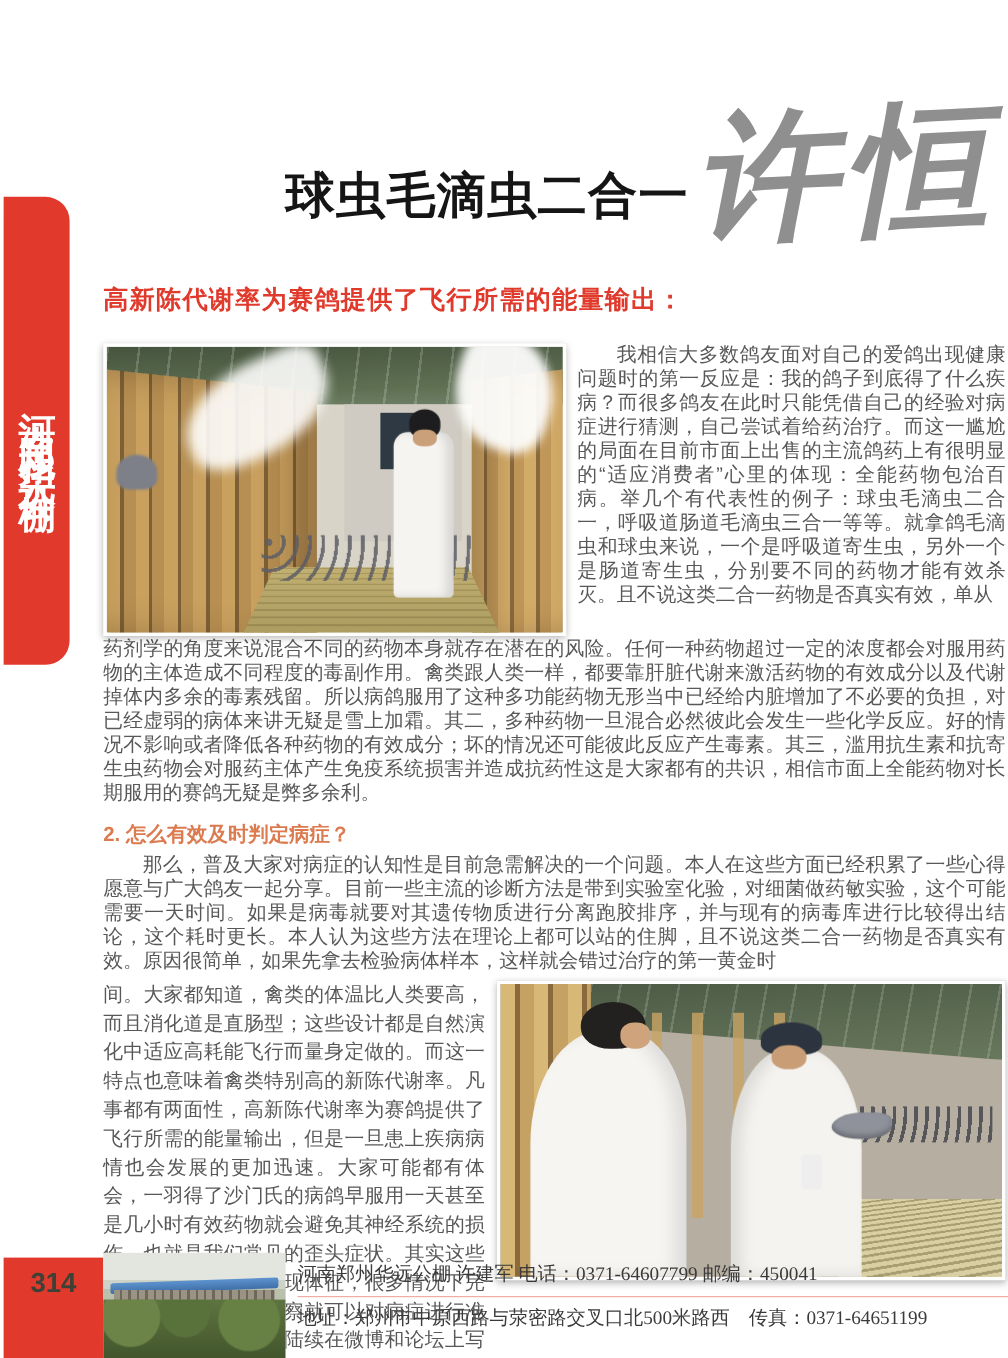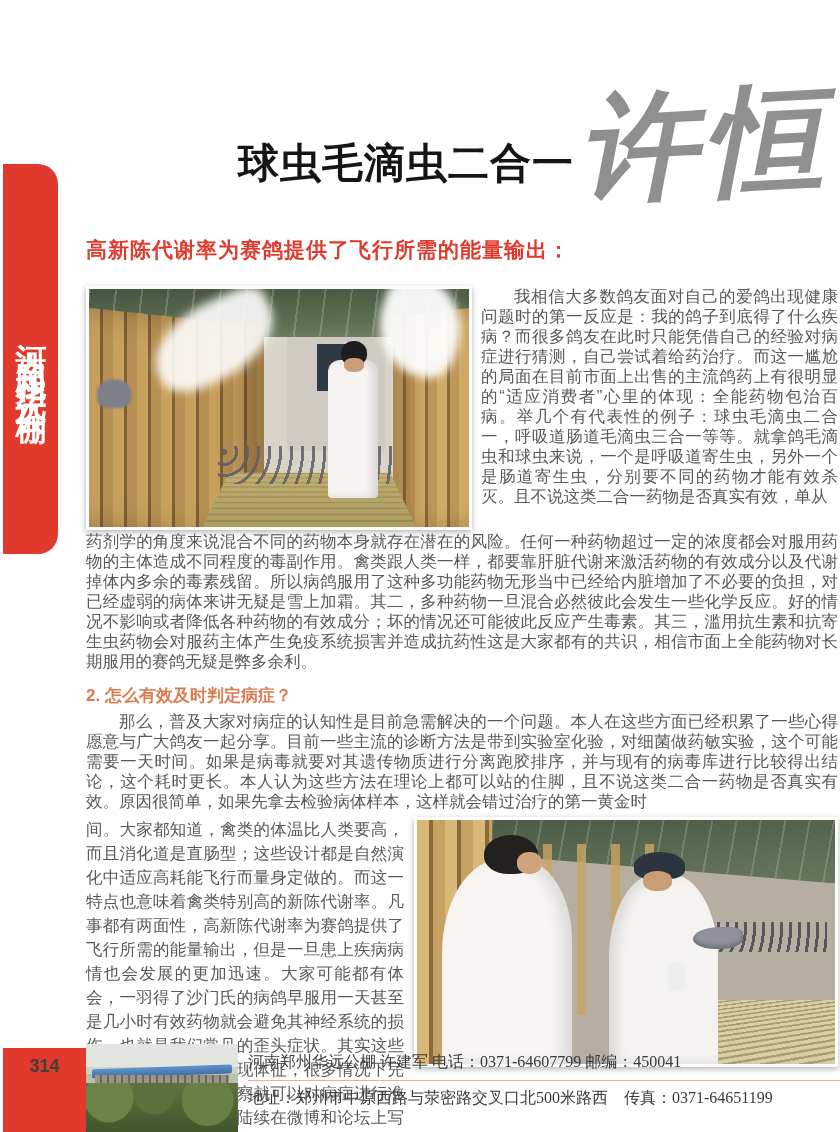--- a/index.html
+++ b/index.html
@@ -99,21 +99,21 @@
   .p2-cap-right{left:52%;top:13%;width:12%;height:11%;background:#2c3440;
      border-radius:55% 55% 35% 35%;}
   .p2-face-right{left:54%;top:21%;width:7%;height:8%;background:#c99d76;border-radius:45%;}
   .p2-pigeon{left:66%;top:44%;width:12%;height:9%;background:#8f929b;
      border-radius:60% 30% 50% 50%;box-shadow:inset 0 -3px 4px rgba(0,0,0,.25);}
   .p2-bottle{left:60%;top:58%;width:4%;height:12%;background:#eee;border-radius:3px;}
 
   
   .foot-num{position:absolute;left:3px;top:1048px;width:83px;height:84px;background:#e13a2d;
             text-align:center;}
-  .foot-num span{display:inline-block;margin-top:8px;font-size:18px;font-weight:700;color:#3f4036;}
+  .foot-num span{display:inline-block;margin-top:8px;font-size:23px;font-weight:700;color:#3f4036;}
   .foot-photo{position:absolute;left:86px;top:1044px;width:152px;height:88px;overflow:hidden;
               background:linear-gradient(#e3e6df 0 26%,#cdd3c6 26% 34%,#b9c1ad 34%);}
   .fp-roof{left:4%;top:26%;width:92%;height:10%;background:linear-gradient(#5d93cf,#3f6ea6);
            transform:skewY(-2deg);border-radius:2px;}
   .fp-building{left:6%;top:35%;width:88%;height:12%;
            background:repeating-linear-gradient(90deg,#9b9484 0 5px,#6e685c 5px 7px);}
   .fp-trees{left:0;bottom:0;width:100%;height:56%;
            background:radial-gradient(circle at 15% 30%,#6d8448 0 18%,transparent 19%),
                       radial-gradient(circle at 45% 22%,#59713a 0 22%,transparent 23%),
                       radial-gradient(circle at 80% 35%,#678043 0 20%,transparent 21%),

